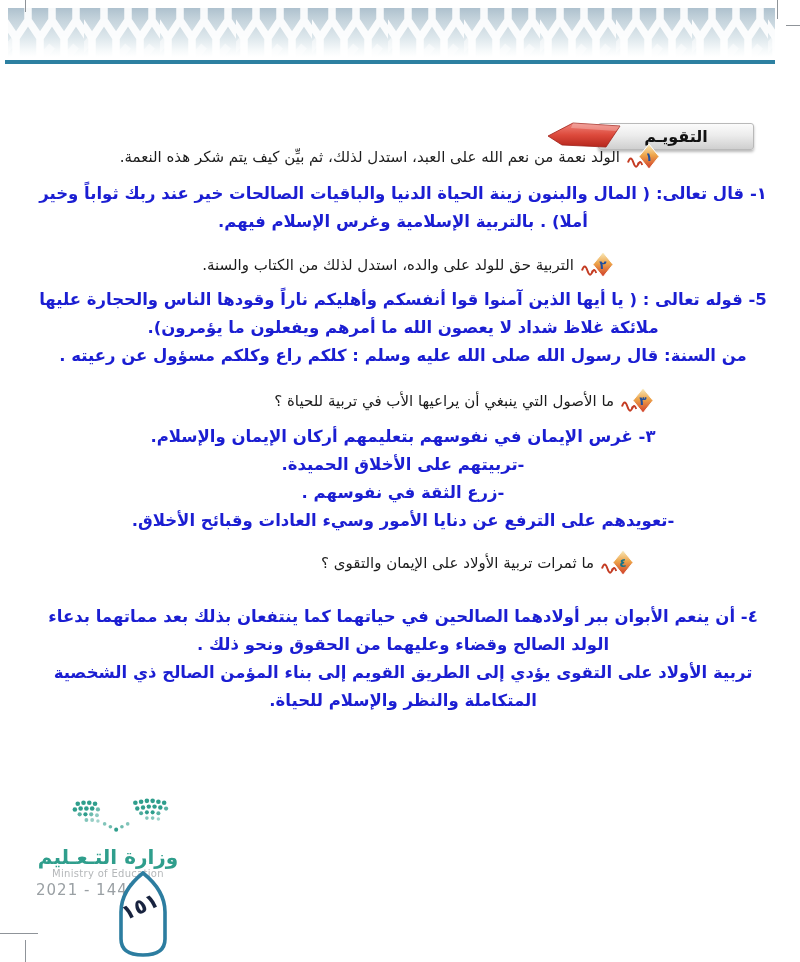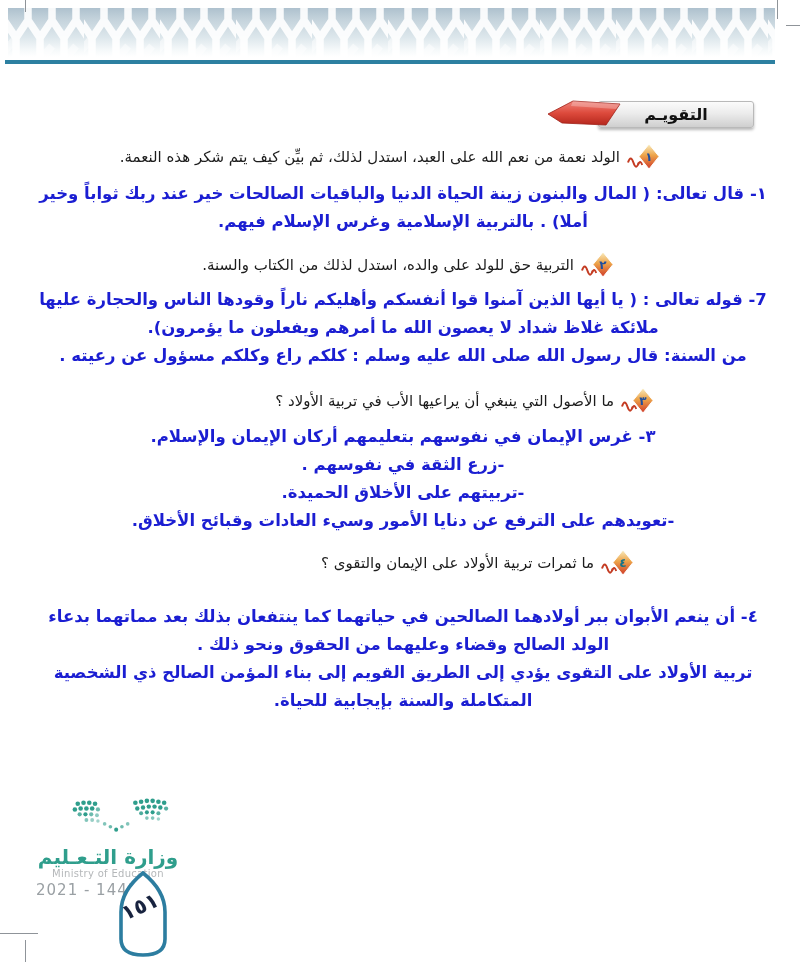--- a/index.html
+++ b/index.html
@@ -14,21 +14,21 @@
 
   
   .crop{position:absolute;background:#8f9499;}
   .crop.tl-v{left:25px;top:0;width:1px;height:12px;}
   .crop.tr-v{left:777px;top:0;width:1px;height:19px;}
   .crop.tr-h{left:786px;top:25px;width:14px;height:1px;}
   .crop.bl-h{left:0;top:933px;width:38px;height:1px;}
   .crop.bl-v{left:25px;top:940px;width:1px;height:22px;}
 
   
-  .banner{position:absolute;top:98px;right:46px;width:208px;height:30px;}
+  .banner{position:absolute;top:120px;right:46px;width:208px;height:30px;}
   .banner .ribbon{position:absolute;right:0;top:3px;width:154px;height:25px;
         background:linear-gradient(180deg,#fbfbfb 0%,#ececec 45%,#cfcfcf 100%);
         border:1px solid #b9b9b9;border-radius:3px;
         box-shadow:0 2px 3px rgba(0,0,0,.28);
         display:flex;align-items:center;justify-content:center;
         font-size:16px;font-weight:bold;color:#111;direction:rtl;}
   .banner svg.arrow{position:absolute;left:0;top:0;width:78px;height:30px;}
 
   
   .q-row{position:absolute;display:flex;align-items:center;gap:7px;direction:rtl;
@@ -125,55 +125,55 @@
   <div class="q-row" id="q2">
     <svg class="q-icon" viewBox="0 0 33 27">
       <path d="M1,19.5 c1.8,-5.5 3.6,-5.5 5.4,0 c1.8,5.5 3.6,5.5 5.4,0" stroke="#c43b22" stroke-width="2" fill="none"></path>
       <path d="M11,22 c1.4,-4 2.8,-4 4.2,0" stroke="#c43b22" stroke-width="1.8" fill="none"></path>
       <polygon points="22,1 32,13.5 22,26 12,13.5" fill="url(#diamondGrad)" stroke="#ffffff" stroke-width="1"></polygon>
       <text x="22" y="18" text-anchor="middle" font-size="12" font-weight="bold" fill="#1d4e9e">٢</text>
     </svg>
     <span class="q-text">التربية حق للولد على والده، استدل لذلك من الكتاب والسنة.</span>
   </div>
   <div class="answer" id="a2">
-    <div class="a-line">7- قوله تعالى : ( يا أيها الذين آمنوا قوا أنفسكم وأهليكم ناراً وقودها الناس والحجارة عليها</div>
+    <div class="a-line">5- قوله تعالى : ( يا أيها الذين آمنوا قوا أنفسكم وأهليكم ناراً وقودها الناس والحجارة عليها</div>
     <div class="a-line">ملائكة غلاظ شداد لا يعصون الله ما أمرهم ويفعلون ما يؤمرون).</div>
     <div class="a-line">من السنة: قال رسول الله صلى الله عليه وسلم : كلكم راع وكلكم مسؤول عن رعيته .</div>
   </div>
 
   <div class="q-row" id="q3">
     <svg class="q-icon" viewBox="0 0 33 27">
       <path d="M1,19.5 c1.8,-5.5 3.6,-5.5 5.4,0 c1.8,5.5 3.6,5.5 5.4,0" stroke="#c43b22" stroke-width="2" fill="none"></path>
       <path d="M11,22 c1.4,-4 2.8,-4 4.2,0" stroke="#c43b22" stroke-width="1.8" fill="none"></path>
       <polygon points="22,1 32,13.5 22,26 12,13.5" fill="url(#diamondGrad)" stroke="#ffffff" stroke-width="1"></polygon>
       <text x="22" y="18" text-anchor="middle" font-size="12" font-weight="bold" fill="#1d4e9e">٣</text>
     </svg>
-    <span class="q-text">ما الأصول التي ينبغي أن يراعيها الأب في تربية الأولاد ؟</span>
+    <span class="q-text">ما الأصول التي ينبغي أن يراعيها الأب في تربية للحياة ؟</span>
   </div>
   <div class="answer" id="a3">
     <div class="a-line">٣- غرس الإيمان في نفوسهم بتعليمهم أركان الإيمان والإسلام.</div>
+    <div class="a-line">-تربيتهم على الأخلاق الحميدة.</div>
     <div class="a-line">-زرع الثقة في نفوسهم .</div>
-    <div class="a-line">-تربيتهم على الأخلاق الحميدة.</div>
     <div class="a-line">-تعويدهم على الترفع عن دنايا الأمور وسيء العادات وقبائح الأخلاق.</div>
   </div>
 
   <div class="q-row" id="q4">
     <svg class="q-icon" viewBox="0 0 33 27">
       <path d="M1,19.5 c1.8,-5.5 3.6,-5.5 5.4,0 c1.8,5.5 3.6,5.5 5.4,0" stroke="#c43b22" stroke-width="2" fill="none"></path>
       <path d="M11,22 c1.4,-4 2.8,-4 4.2,0" stroke="#c43b22" stroke-width="1.8" fill="none"></path>
       <polygon points="22,1 32,13.5 22,26 12,13.5" fill="url(#diamondGrad)" stroke="#ffffff" stroke-width="1"></polygon>
       <text x="22" y="18" text-anchor="middle" font-size="12" font-weight="bold" fill="#17738a">٤</text>
     </svg>
     <span class="q-text">ما ثمرات تربية الأولاد على الإيمان والتقوى ؟</span>
   </div>
   <div class="answer" id="a4">
     <div class="a-line">٤- أن ينعم الأبوان ببر أولادهما الصالحين في حياتهما كما ينتفعان بذلك بعد مماتهما بدعاء</div>
     <div class="a-line">الولد الصالح وقضاء وعليهما من الحقوق ونحو ذلك .</div>
     <div class="a-line">تربية الأولاد على التقوى يؤدي إلى الطريق القويم إلى بناء المؤمن الصالح ذي الشخصية</div>
-    <div class="a-line">المتكاملة والسنة بإيجابية للحياة.</div>
+    <div class="a-line">المتكاملة والنظر والإسلام للحياة.</div>
   </div>
 
   <svg class="logo-dots" viewBox="0 0 136 50">
     <g fill="#2f9e8c">
       <circle cx="24" cy="7" r="2.4"></circle>
         <circle cx="30" cy="6" r="2.4"></circle>
         <circle cx="36" cy="6" r="2.4"></circle>
         <circle cx="42" cy="7" r="2.4"></circle>
       <circle cx="21" cy="13" r="2.4"></circle>
         <circle cx="27" cy="12" r="2.4"></circle>

